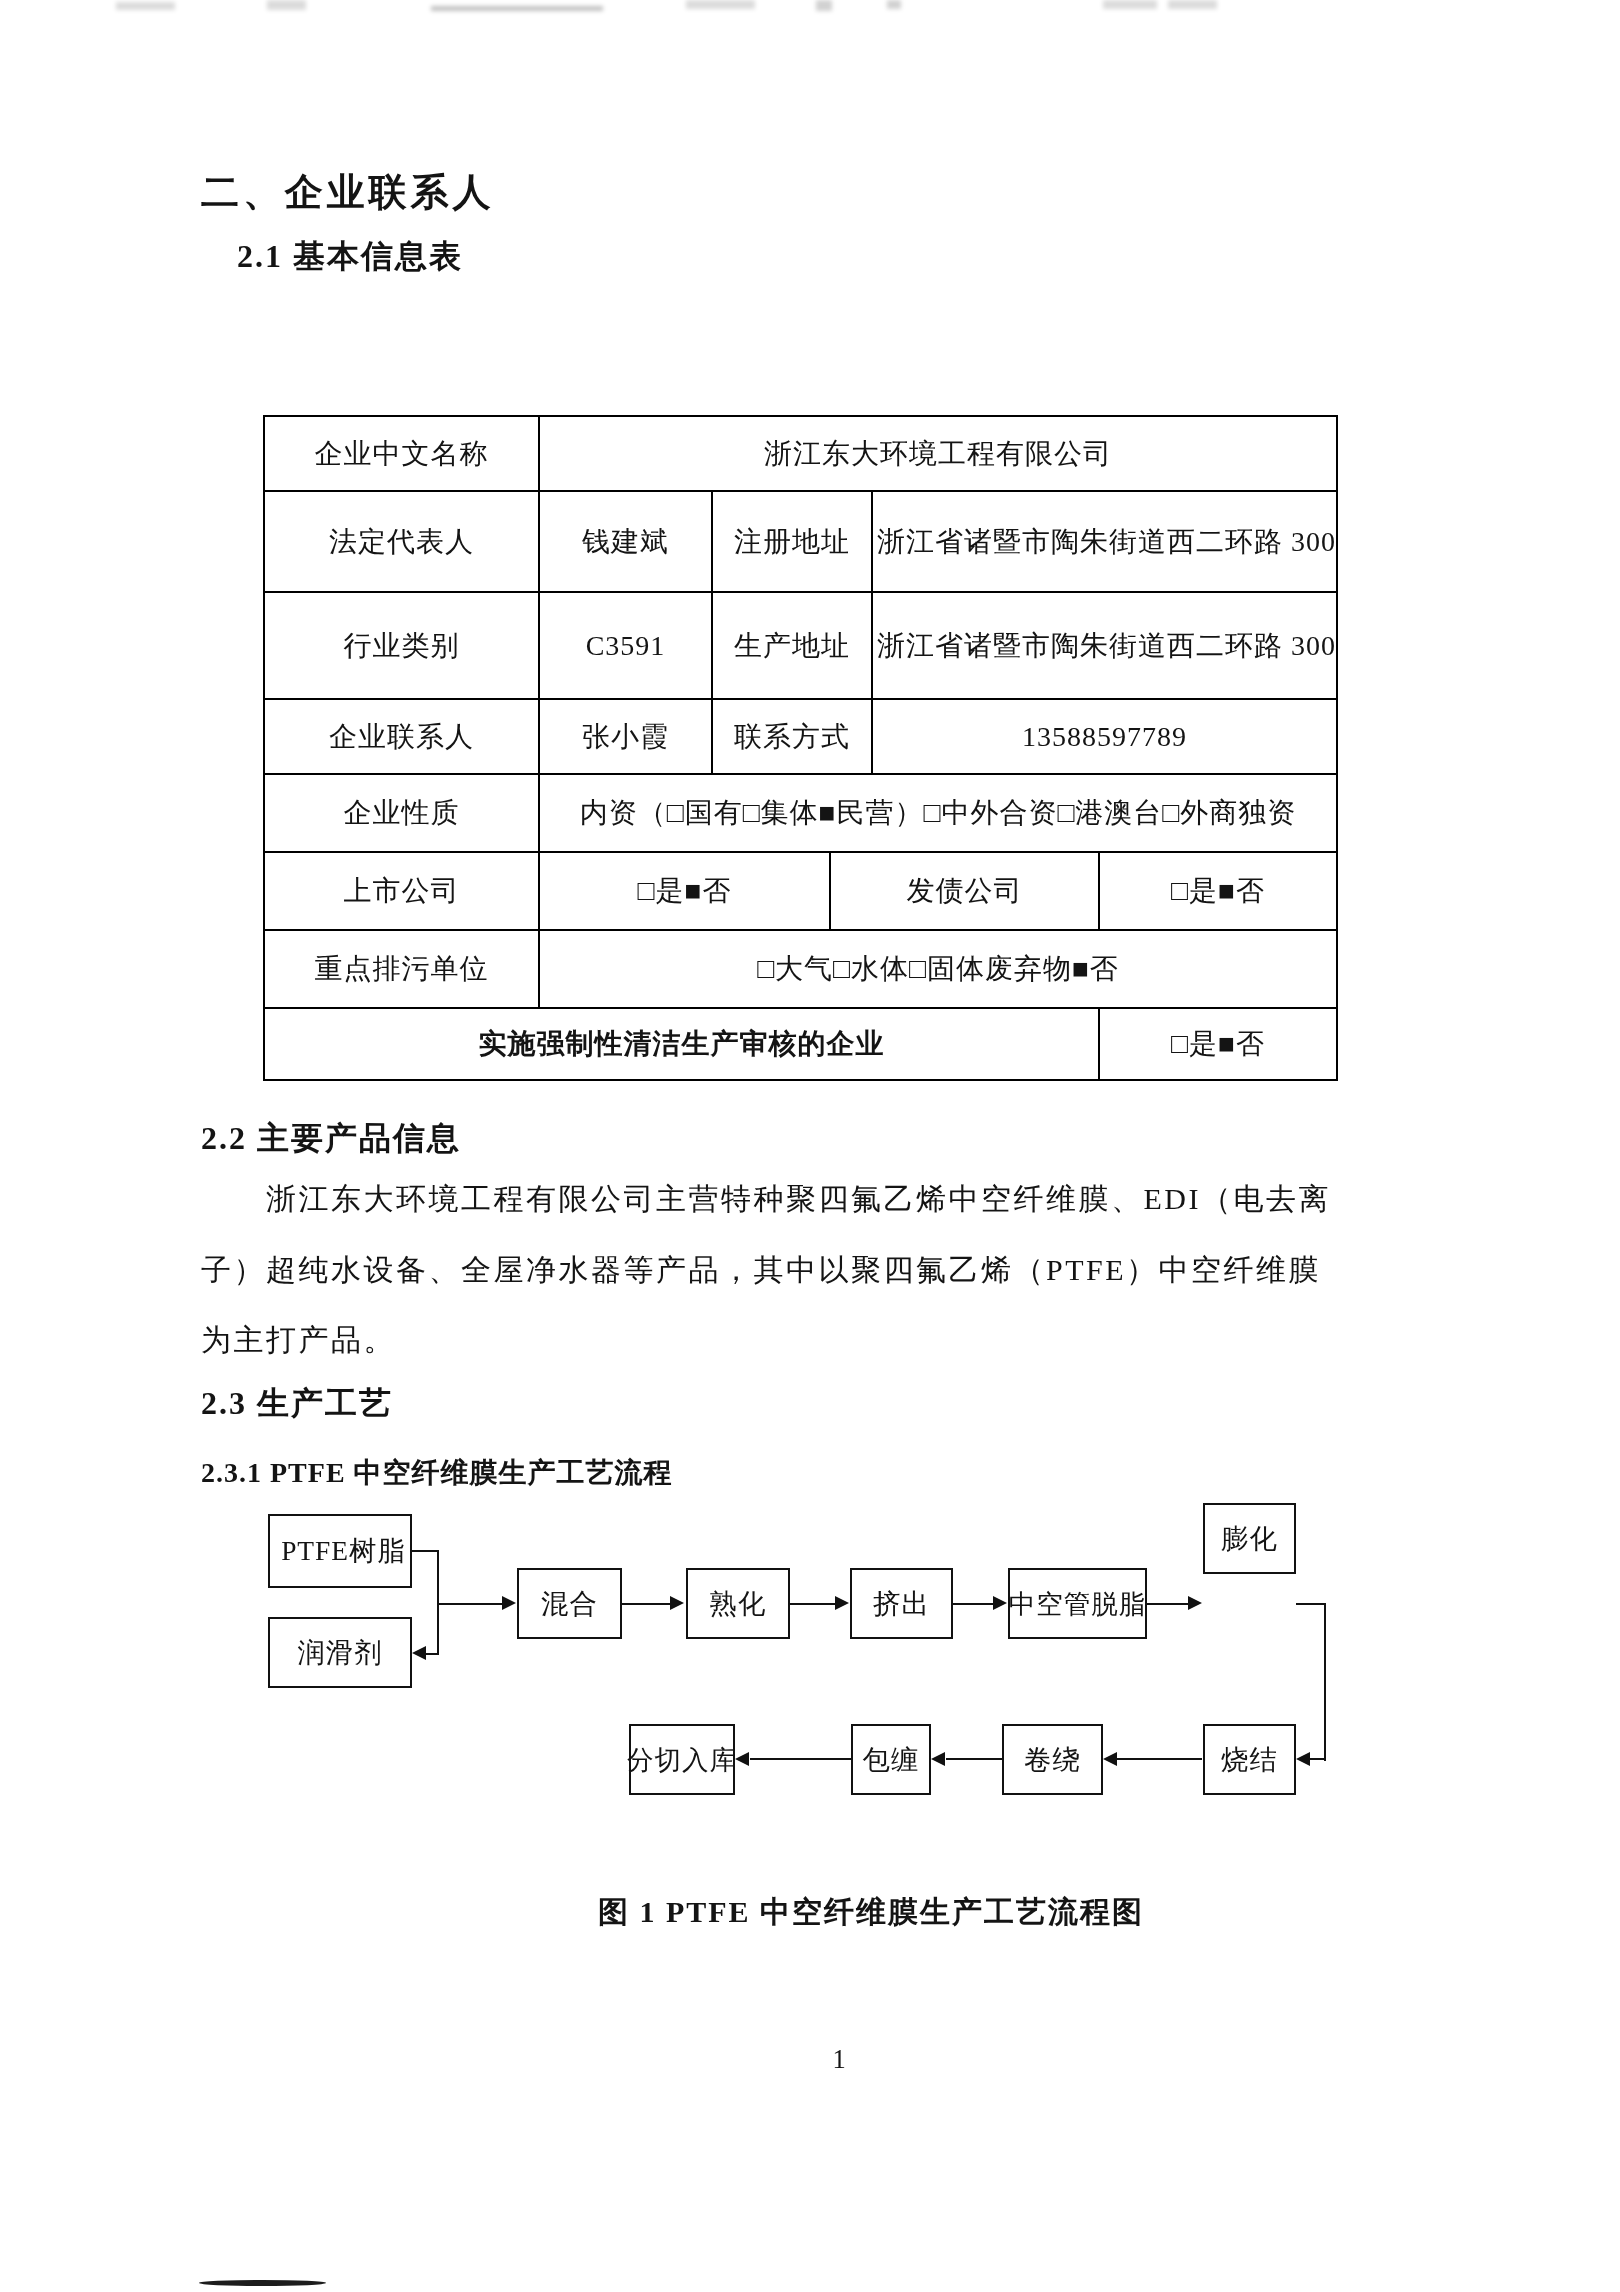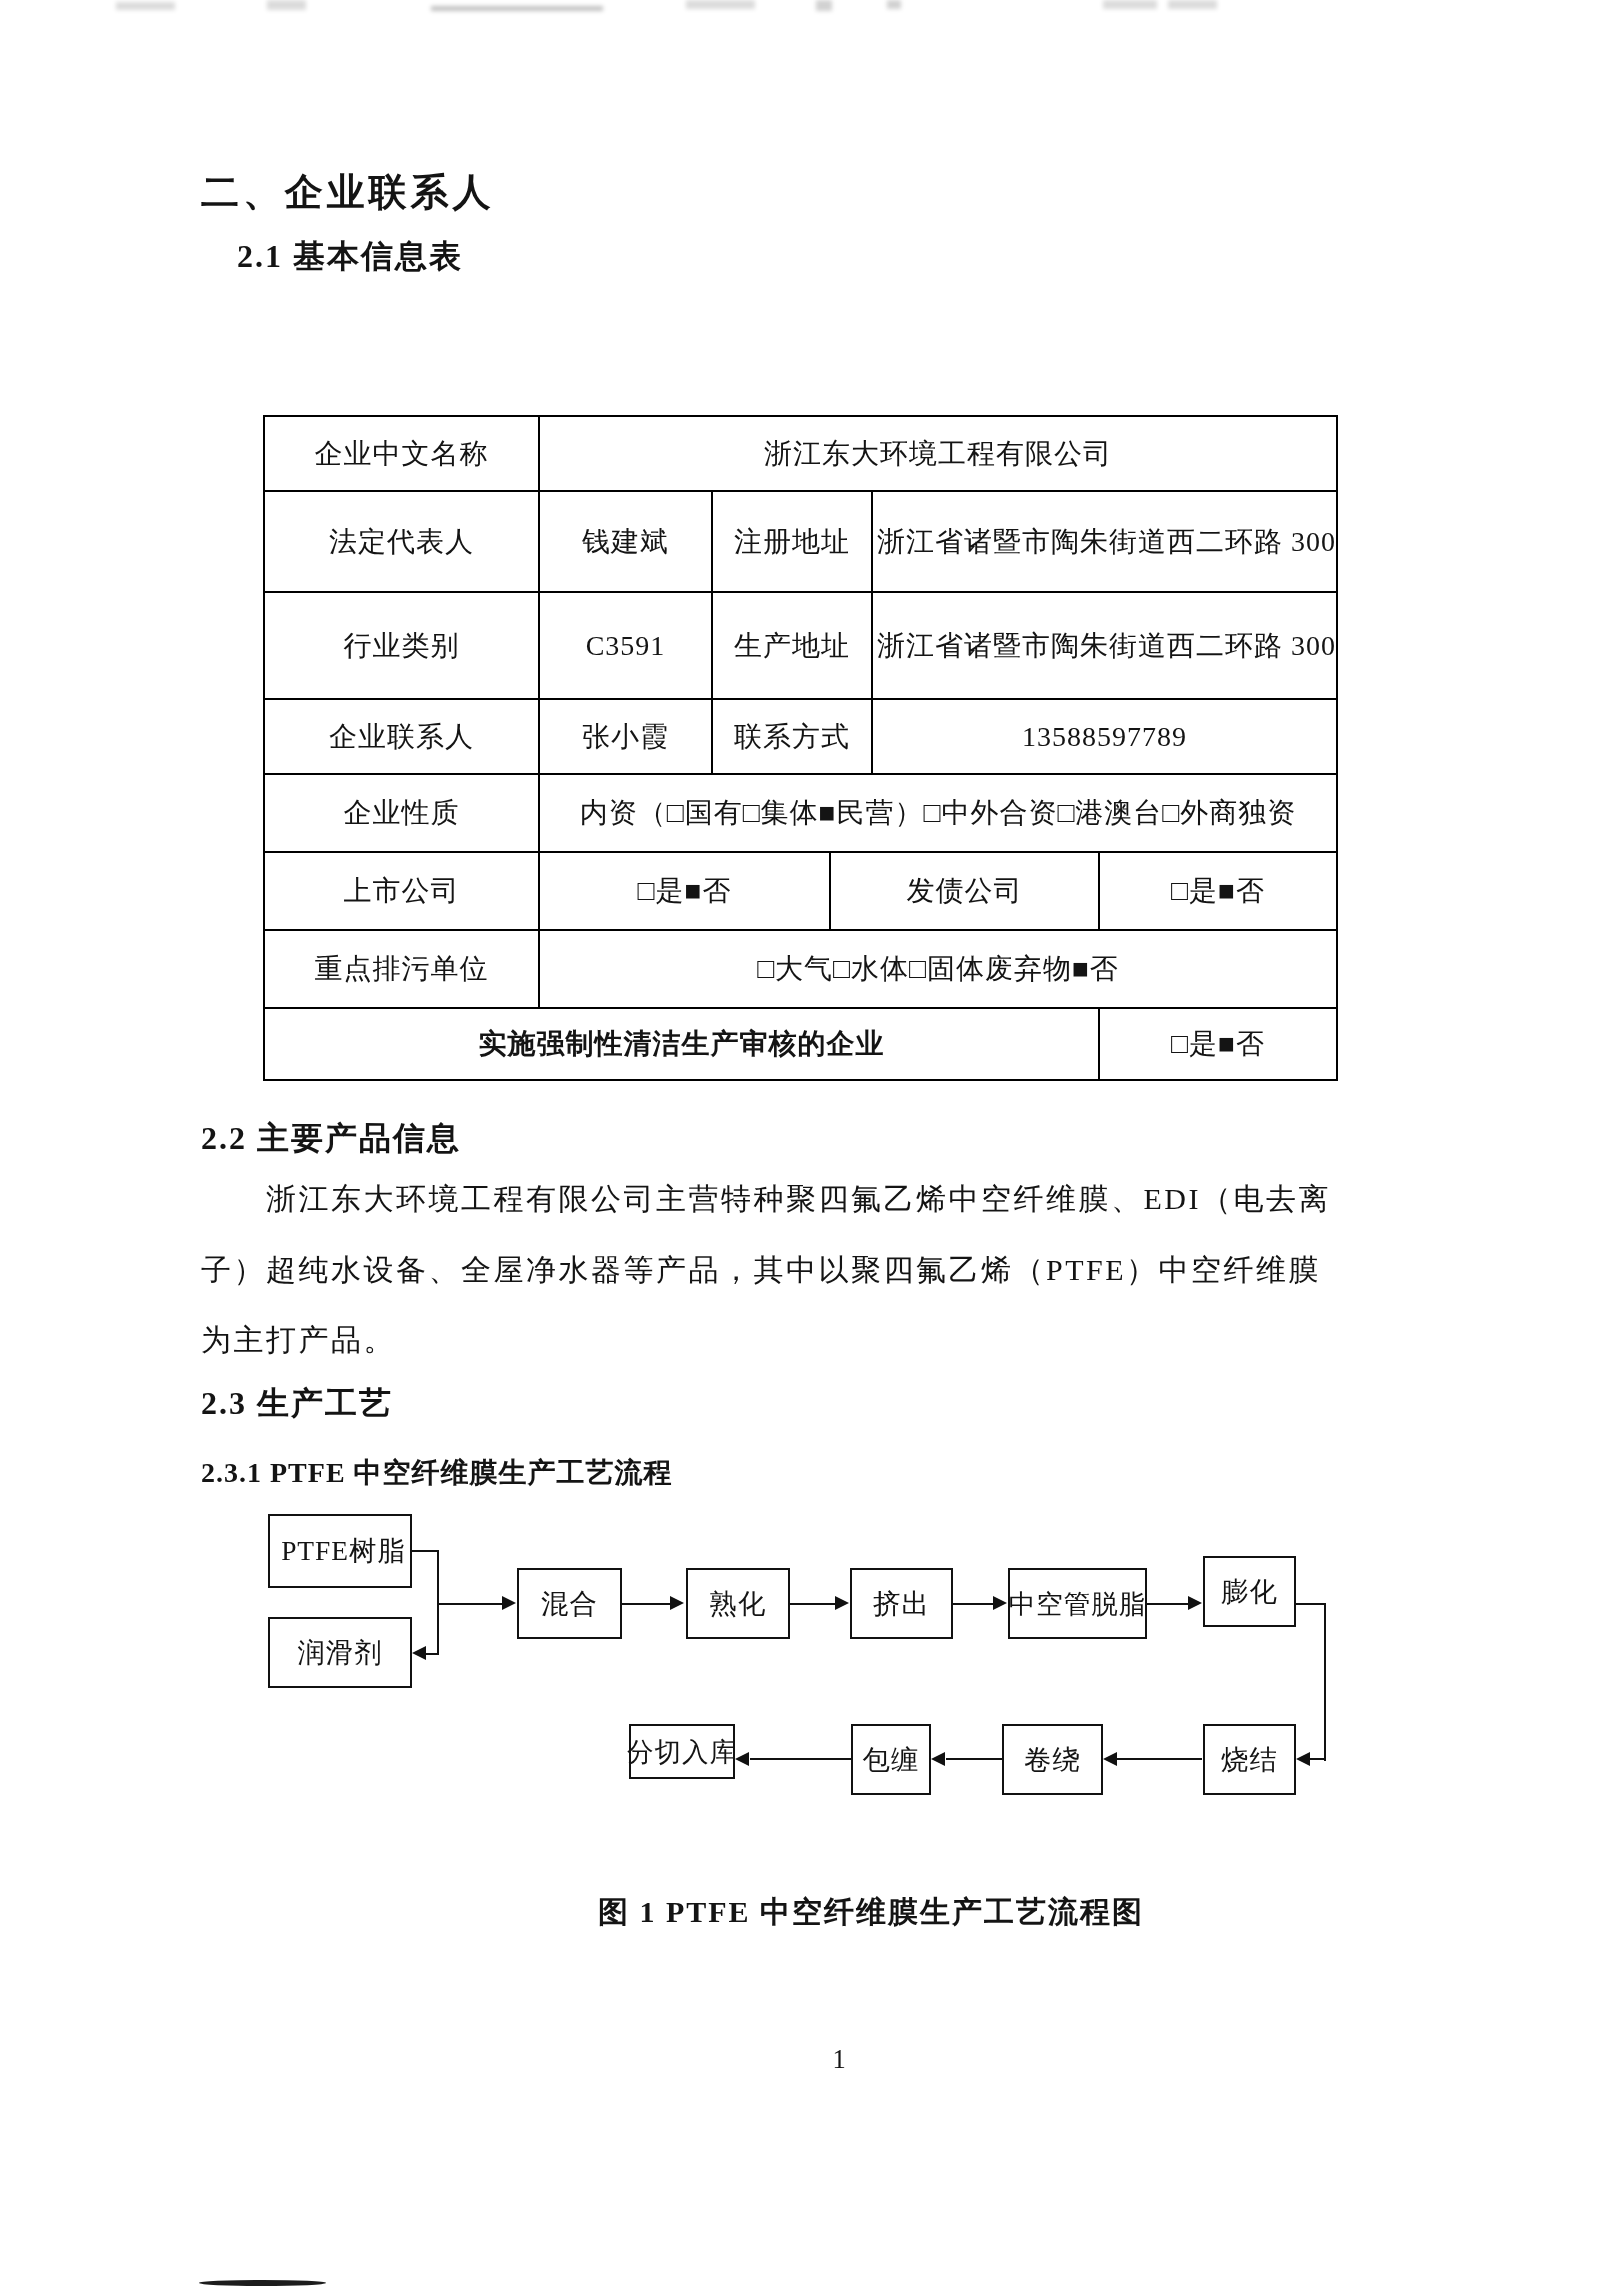--- a/index.html
+++ b/index.html
@@ -119,40 +119,40 @@
     <div class="ln" style="left:437px;top:1550px;width:2px;height:105px;"></div>
     <div class="ln" style="left:426px;top:1653px;width:12.7px;height:2px;"></div>
     <div class="tri-l" style="left:412px;top:1646px;"></div>
     <div class="ln" style="left:439px;top:1603px;width:63px;height:2px;"></div>
     <div class="tri-r" style="left:502px;top:1596px;"></div>
 
     <div class="fbox" style="left:517px;top:1568px;width:105px;height:71px;">混合</div>
     <div class="fbox" style="left:686px;top:1568px;width:104px;height:71px;">熟化</div>
     <div class="fbox" style="left:850px;top:1568px;width:103px;height:71px;">挤出</div>
     <div class="fbox" style="left:1008px;top:1568px;width:139px;height:71px;font-size:26.5px;">中空管脱脂</div>
-    <div class="fbox" style="left:1203px;top:1556px;width:93px;height:71px;">膨化</div>
+    <div class="fbox" style="left:1203px;top:1503px;width:93px;height:71px;">膨化</div>
 
     <div class="ln" style="left:621px;top:1603px;width:49px;height:2px;"></div>
     <div class="tri-r" style="left:670px;top:1596px;"></div>
     <div class="ln" style="left:790px;top:1603px;width:45px;height:2px;"></div>
     <div class="tri-r" style="left:835px;top:1596px;"></div>
     <div class="ln" style="left:953px;top:1603px;width:40px;height:2px;"></div>
     <div class="tri-r" style="left:993px;top:1596px;"></div>
     <div class="ln" style="left:1147px;top:1603px;width:41px;height:2px;"></div>
     <div class="tri-r" style="left:1188px;top:1596px;"></div>
 
     <div class="ln" style="left:1296px;top:1603px;width:30px;height:2px;"></div>
     <div class="ln" style="left:1324px;top:1603px;width:2px;height:158px;"></div>
     <div class="ln" style="left:1310px;top:1758px;width:15.7px;height:2px;"></div>
     <div class="tri-l" style="left:1296px;top:1752px;"></div>
 
     <div class="fbox" style="left:1203px;top:1724px;width:93px;height:71px;">烧结</div>
     <div class="fbox" style="left:1002px;top:1724px;width:101px;height:71px;">卷绕</div>
     <div class="fbox" style="left:851px;top:1724px;width:80px;height:71px;">包缠</div>
-    <div class="fbox" style="left:629px;top:1724px;width:106px;height:55px;font-size:26.5px;">分切入库</div>
+    <div class="fbox" style="left:629px;top:1724px;width:106px;height:71px;font-size:26.5px;">分切入库</div>
 
     <div class="ln" style="left:1117px;top:1758px;width:85px;height:2px;"></div>
     <div class="tri-l" style="left:1103px;top:1752px;"></div>
     <div class="ln" style="left:946px;top:1758px;width:56px;height:2px;"></div>
     <div class="tri-l" style="left:931px;top:1752px;"></div>
     <div class="ln" style="left:750px;top:1758px;width:101px;height:2px;"></div>
     <div class="tri-l" style="left:735px;top:1752px;"></div>
   </div>
 
   <div class="abs caption" style="left:0;top:1892px;">图 1   PTFE 中空纤维膜生产工艺流程图</div>

